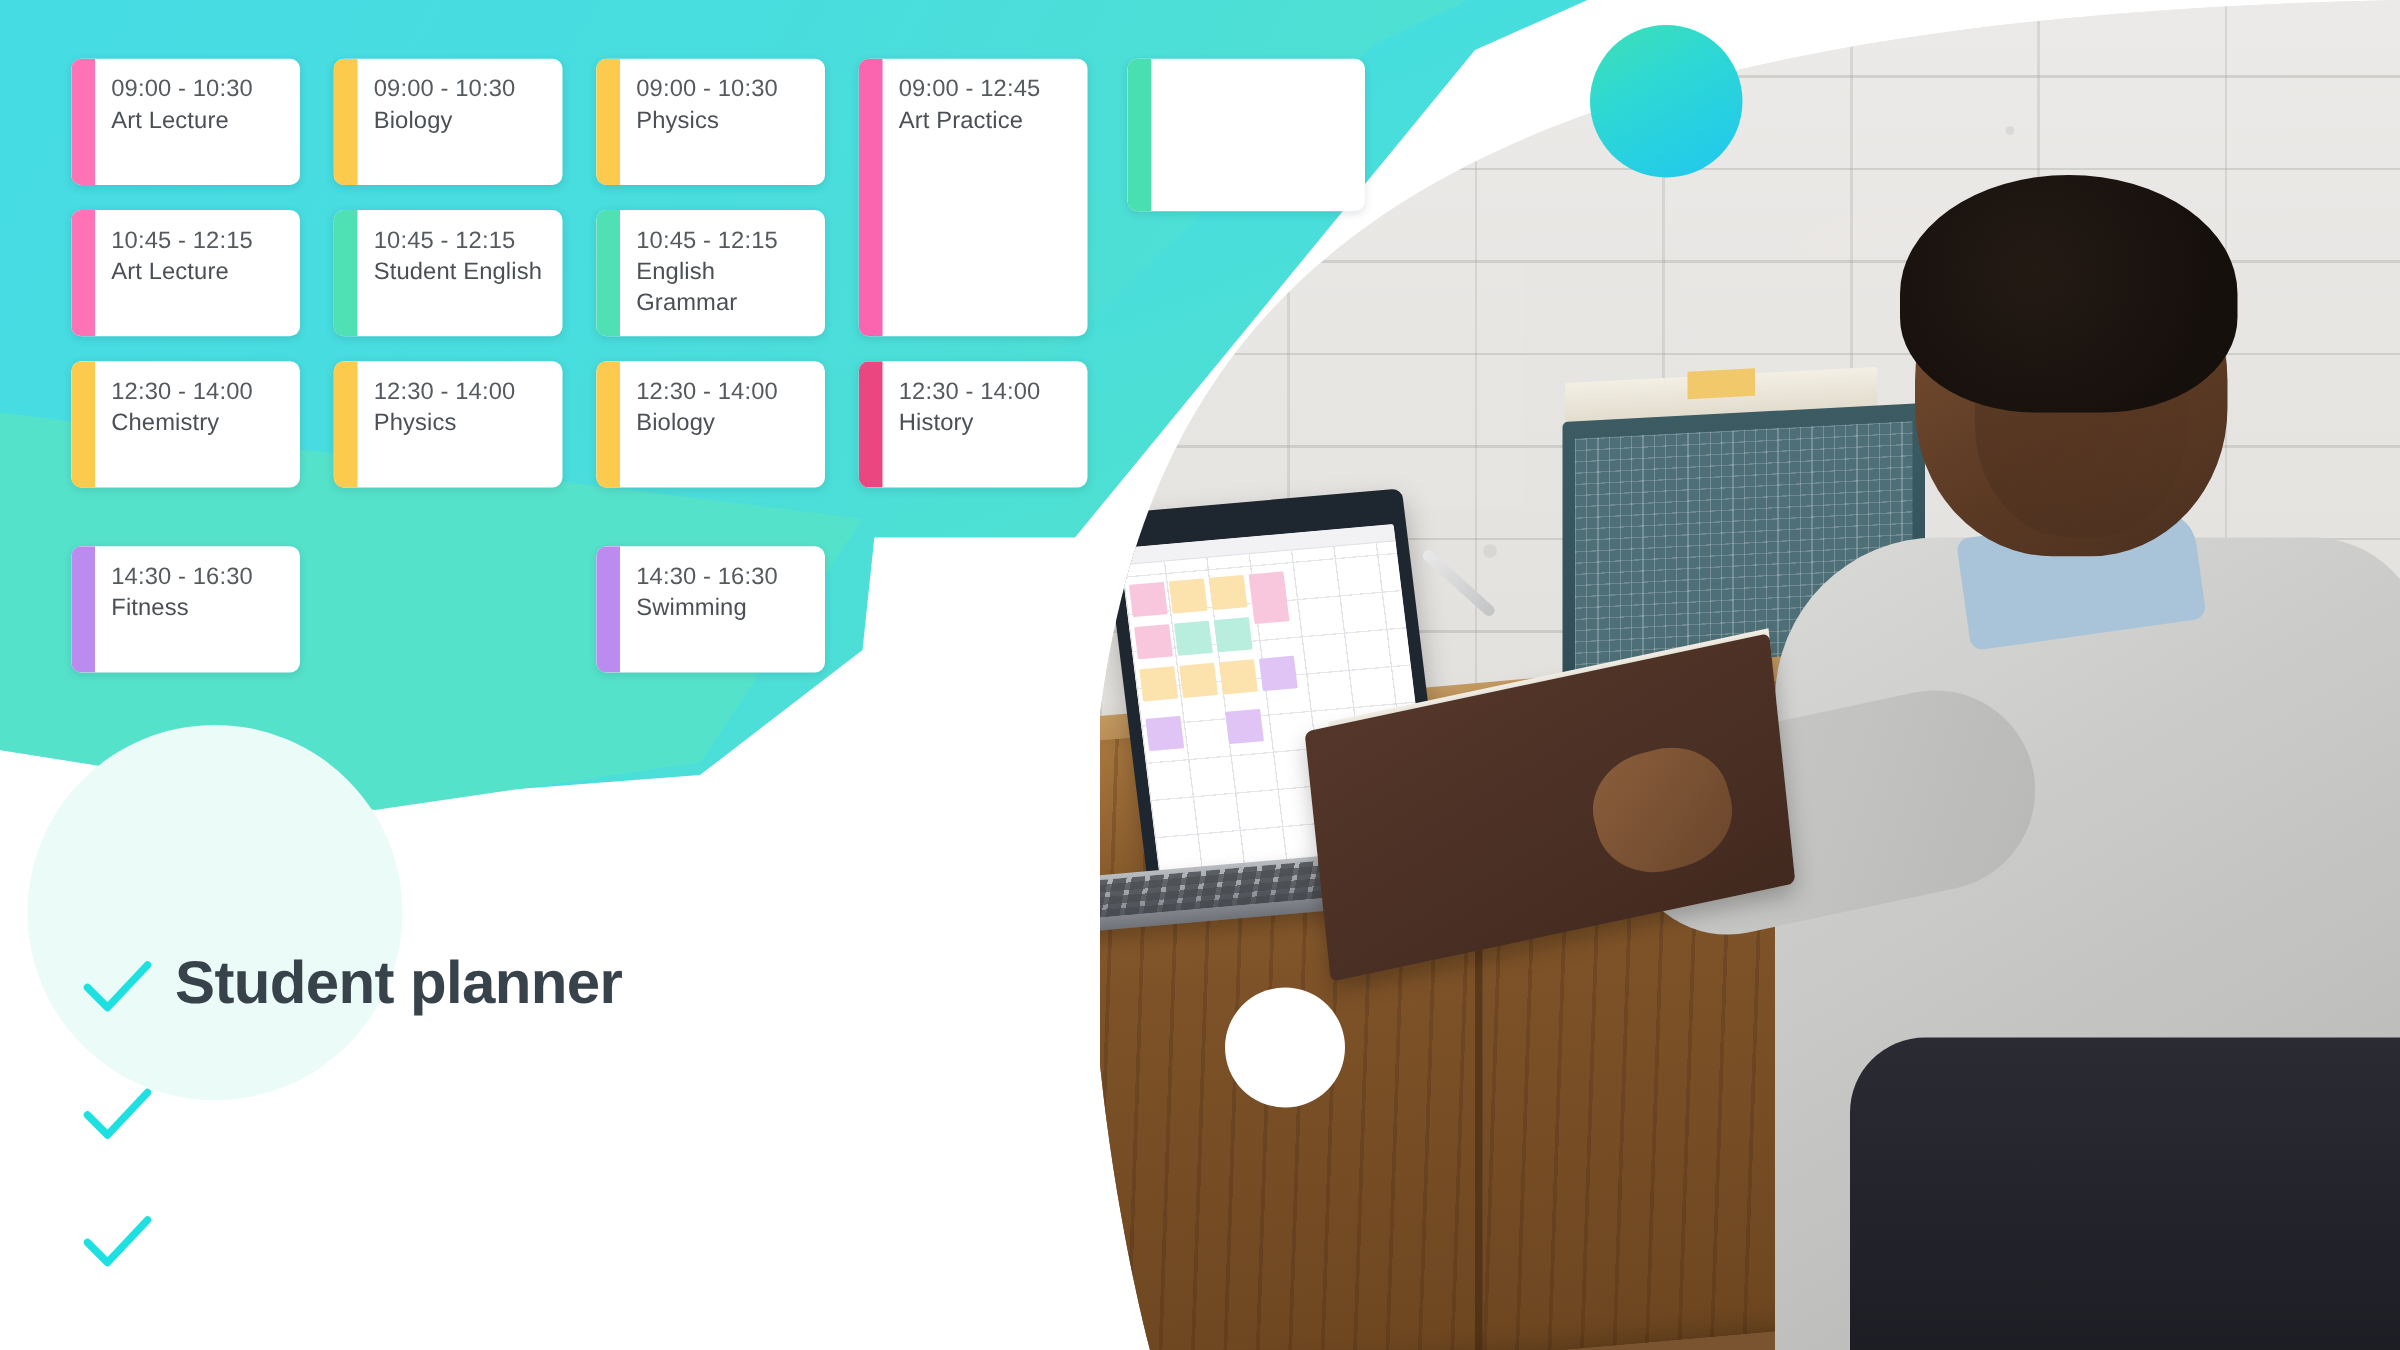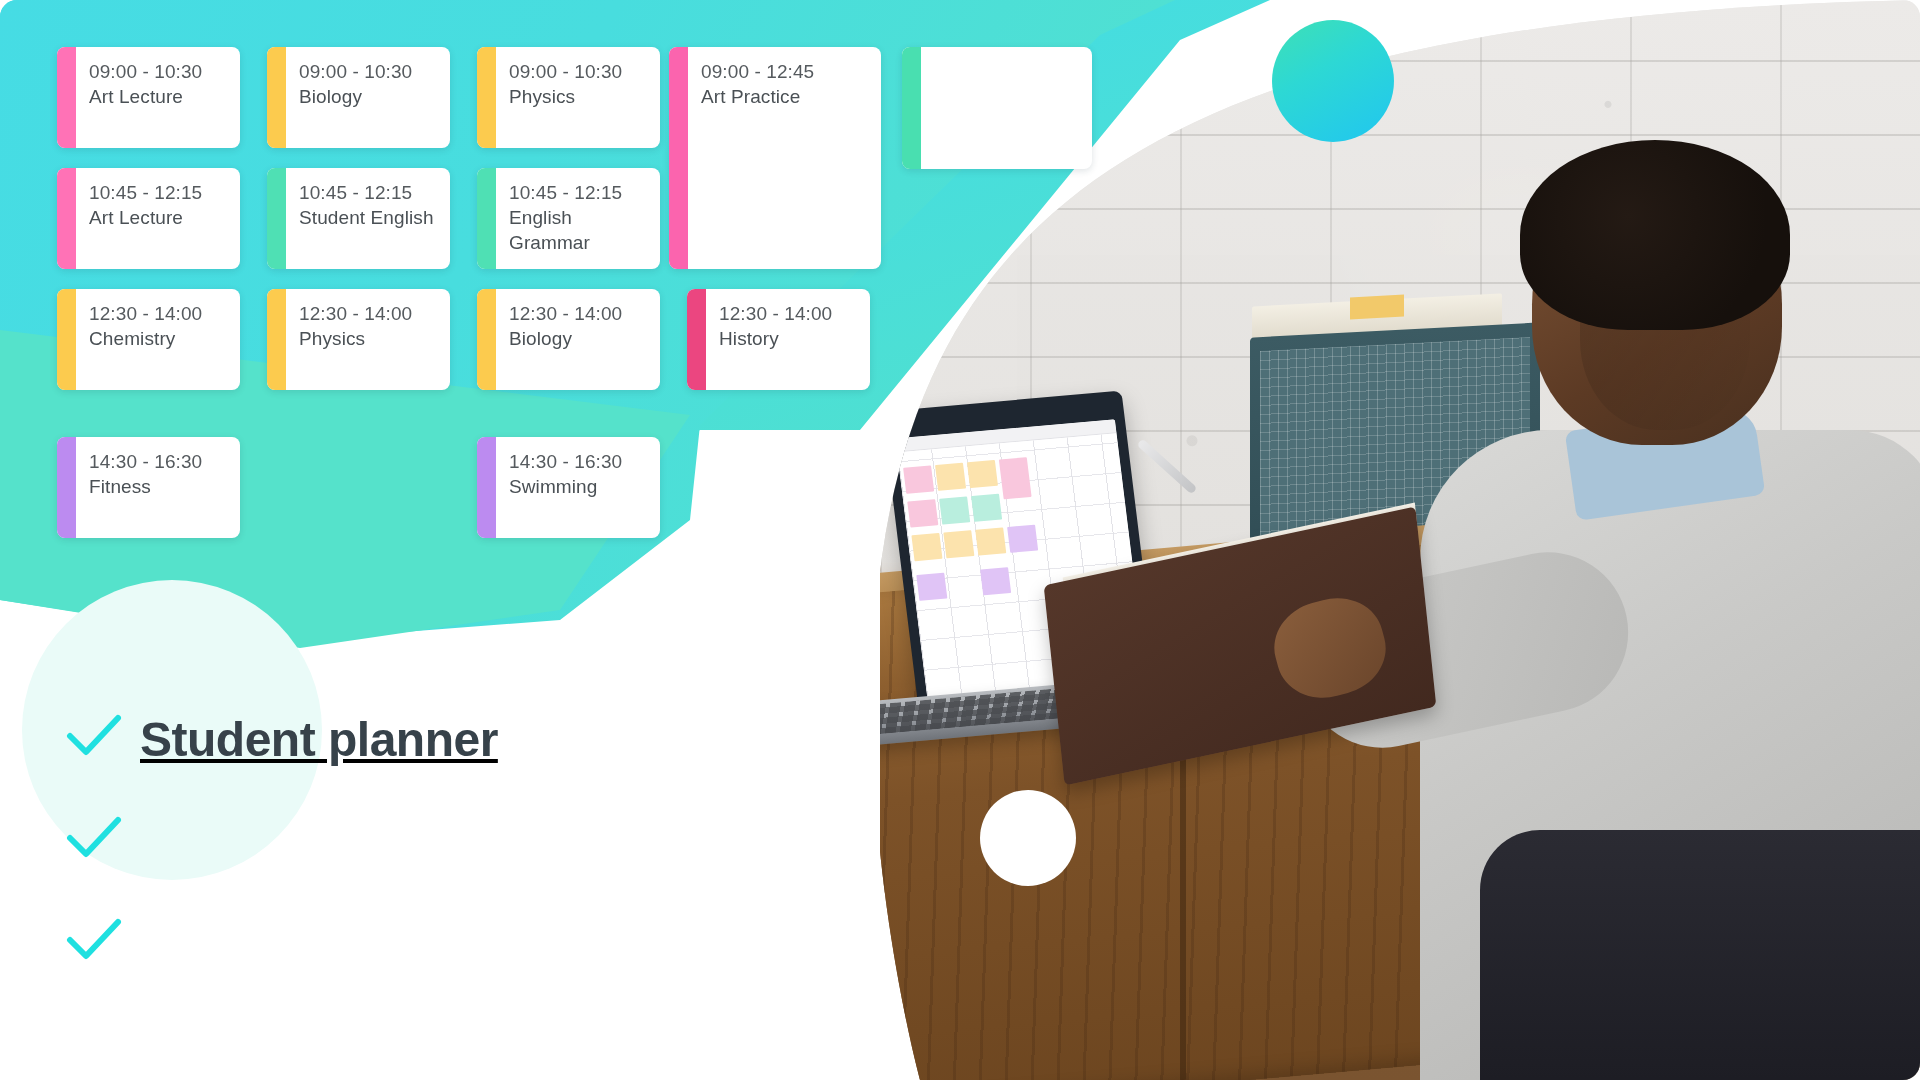--- a/index.html
+++ b/index.html
@@ -2,21 +2,21 @@
 <html><head>
 <meta charset="utf-8">
 <style>
   * { margin:0; padding:0; box-sizing:border-box; }
   html,body { width:1920px; height:1080px; overflow:hidden; }
   body {
     font-family:"Liberation Sans", sans-serif;
     background:#ffffff;
     position:relative;
   }
-  #stage { position:absolute; inset:0; width:1920px; height:1080px; overflow:hidden; background:#fff;border-radius:17px; }
+  #stage { position:absolute; inset:0; width:1920px; height:1080px; overflow:hidden; background:#fff; }
 
   
   .teal-blob {
     position:absolute; left:0; top:0; width:1300px; height:660px;
     background:linear-gradient(160deg,#45DCE3 0%,#45DDE0 35%,#4FE0D0 70%,#55E2CC 100%);
     clip-path: polygon(0 0, 1270px 0, 1180px 40px, 860px 430px, 700px 430px, 420px 600px, 260px 640px, 0 600px);
   }
   .teal-blob-2 {
     position:absolute; left:0; top:0; width:1180px; height:640px;
     background:linear-gradient(120deg,#46DCE4 0%,#48DDDE 40%,#54E2CB 100%);
@@ -227,21 +227,21 @@
   .card-body { flex:1; padding:12px 12px 10px 13px; }
   .card-time {
     font-size:19px; color:#555a5e; line-height:25px; letter-spacing:.1px; white-space:nowrap;
   }
   .card-title {
     font-size:19px; color:#4a5055; line-height:25px; letter-spacing:.1px;
   }
 
   
   .checklist { position:absolute; left:48px; top:712px; width:860px; }
-  .check-row { display:flex; align-items:flex-start; height:102px;text-decoration:underline; }
+  .check-row { display:flex; align-items:flex-end; height:102px; }
   .check-icon { width:92px; flex:0 0 92px; display:flex; align-items:center; justify-content:center; }
   .check-icon svg { display:block; }
   .check-label {
     font-size:48px; font-weight:bold; color:#37424A; letter-spacing:-0.5px;
     font-family:"Liberation Sans", sans-serif;
   }
 </style>
 </head>
 <body>
 
@@ -325,21 +325,21 @@
           <div class="card-title">Biology</div>
         </div>
       </div>
       <div class="card" style="left: 477px; top: 47px; width: 183px; height: 101px;">
         <div class="accent" style="background: rgb(252, 203, 78);"></div>
         <div class="card-body">
           <div class="card-time">09:00 - 10:30</div>
           <div class="card-title">Physics</div>
         </div>
       </div>
-      <div class="card" style="left: 669px; top: 47px; width: 212px; height: 222px;">
+      <div class="card" style="left: 687px; top: 47px; width: 183px; height: 222px;">
         <div class="accent" style="background: rgb(251, 100, 174);"></div>
         <div class="card-body">
           <div class="card-time">09:00 - 12:45</div>
           <div class="card-title">Art Practice</div>
         </div>
       </div>
       <div class="card" style="left: 902px; top: 47px; width: 190px; height: 122px;">
         <div class="accent" style="background: rgb(73, 223, 176);"></div>
       </div>
       <div class="card" style="left: 57px; top: 168px; width: 183px; height: 101px;">

